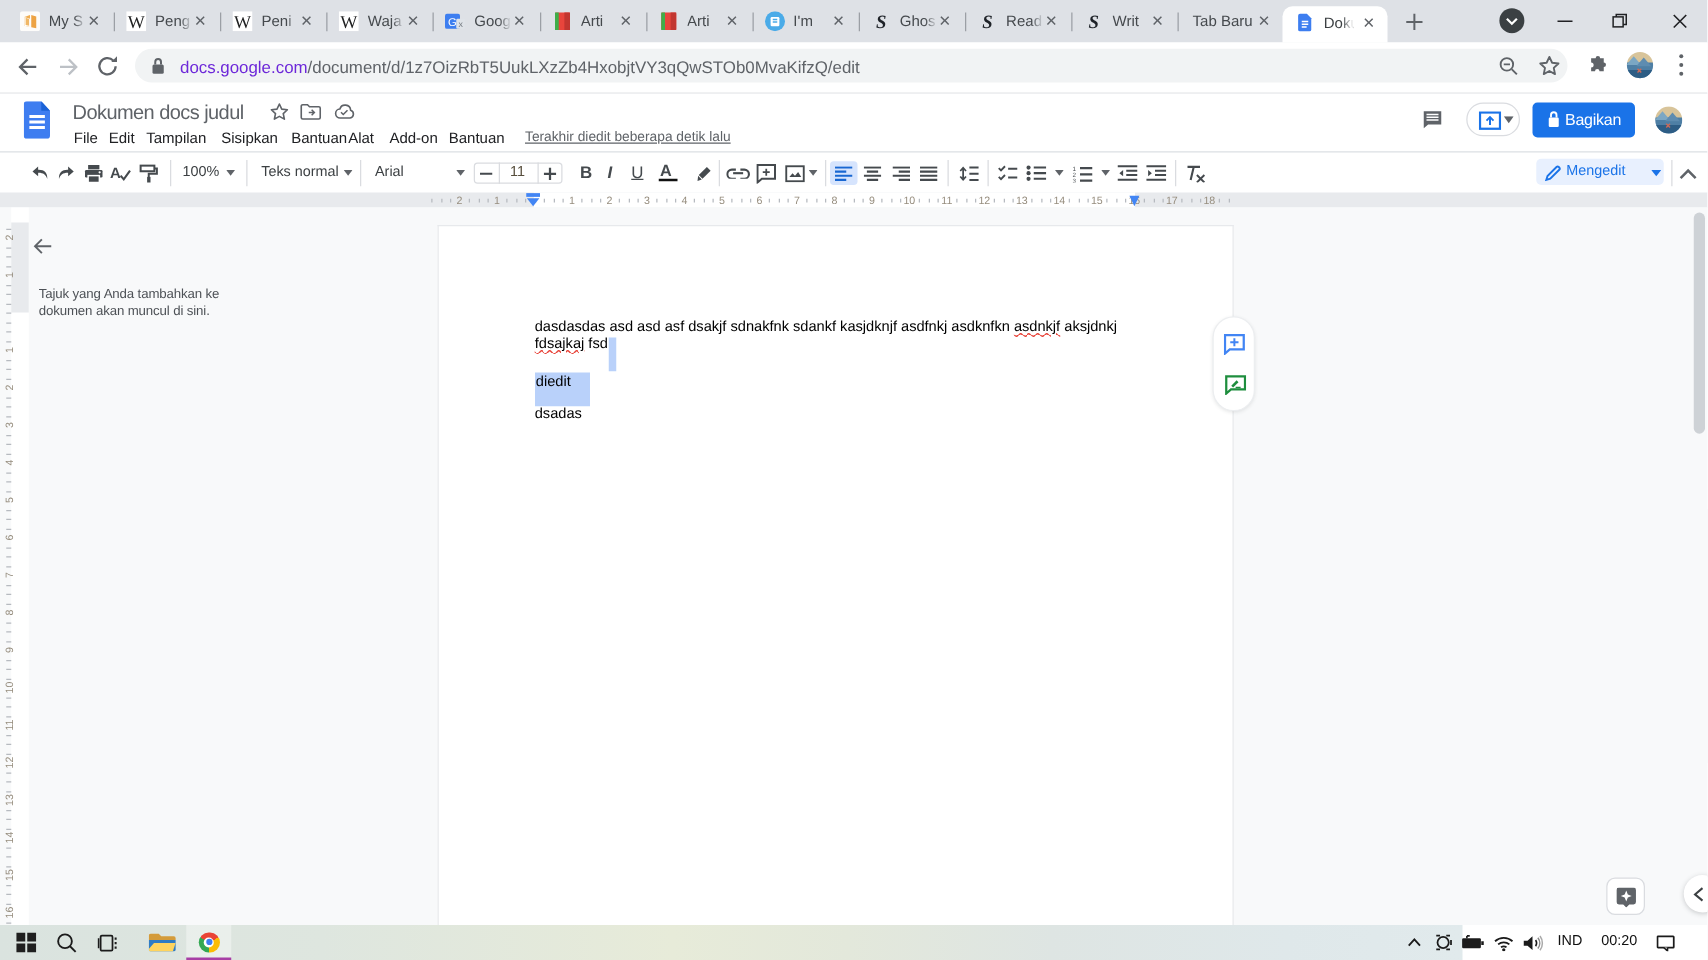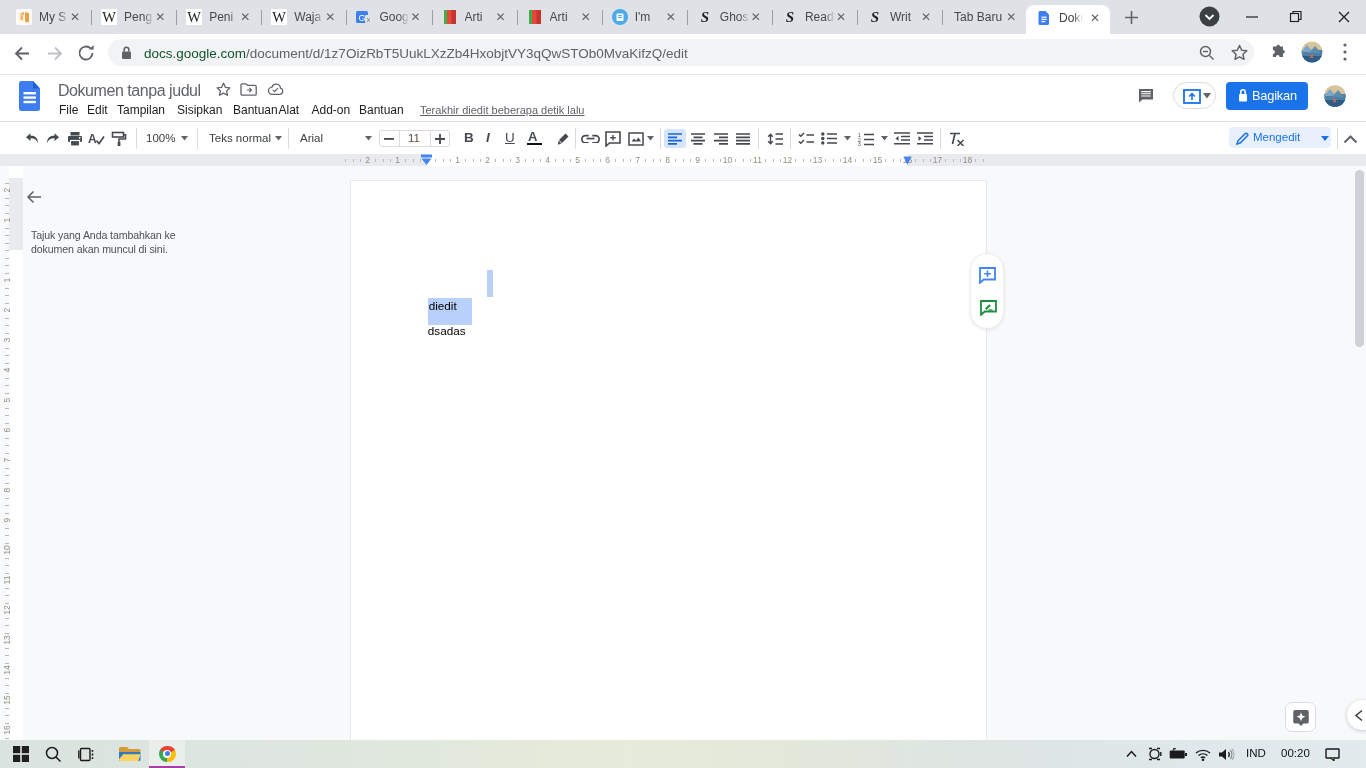--- a/index.html
+++ b/index.html
@@ -13,21 +13,21 @@
 .tab .cls{position:absolute;right:9px;top:10px;width:14px;height:14px;color:#5f6368;font-size:12px;line-height:14px;text-align:center;}
 .tabsep{position:absolute;top:10px;width:1px;height:15px;background:#9b9fa5;}
 #activetab{position:absolute;left:1026px;top:5px;width:84px;height:29px;background:#fff;border-radius:8px 8px 0 0;}
 #activetab .fav{position:absolute;left:10px;top:5px;width:16px;height:16px;}
 #activetab .ttl{position:absolute;left:33px;top:6px;width:24px;height:15px;font-size:12px;color:#3c4043;white-space:nowrap;overflow:hidden;line-height:15px;}
 #activetab .fade{position:absolute;left:47px;top:5px;width:10px;height:17px;background:linear-gradient(90deg,rgba(255,255,255,0),#fff);}
 #activetab .cls{position:absolute;right:8px;top:6px;width:14px;height:14px;color:#5f6368;font-size:12px;line-height:14px;text-align:center;}
 #urlrow{left:0;top:34px;width:1366px;height:41px;background:#fff;border-bottom:1px solid #e1e3e6;}
 #omnibox{position:absolute;left:108px;top:5px;width:1146px;height:27px;border-radius:14px;background:#f1f3f4;}
 #urltext{position:absolute;left:36px;top:6.5px;font-size:13.5px;color:#5f6368;white-space:nowrap;}
-#urltext b{color:#14532d;font-weight:normal;}
+#urltext b{color:#6d28d9;font-weight:normal;}
 #dochead{left:0;top:75px;width:1366px;height:47px;background:#fff;border-bottom:1px solid #dcdfe3;}
 #doctitle{position:absolute;left:58px;top:7px;font-size:16px;letter-spacing:-0.45px;color:#5f6368;}
 .menuitem{position:absolute;top:28px;font-size:12px;color:#202124;}
 #lastedit{position:absolute;left:420px;top:29px;font-size:11px;color:#5f6368;text-decoration:underline;}
 #toolbar{left:0;top:123px;width:1366px;height:31px;background:#fff;}
 .tbsep{position:absolute;top:5px;width:1px;height:21px;background:#dadce0;}
 .tbtxt{font-size:11.5px;color:#3c4043;position:absolute;}
 #mengedit{position:absolute;left:1229px;top:4px;width:102px;height:21px;background:#e8f0fe;border-radius:4px;}
 #mengedit span{position:absolute;left:24px;top:4px;font-size:11.5px;color:#1a73e8;}
 #ruler{left:0;top:154px;width:1366px;height:12px;background:#e8eaed;}
@@ -41,21 +41,21 @@
 .vnum{position:absolute;left:1px;width:12px;height:12px;text-align:center;font-size:8.5px;line-height:12px;color:#968d7e;transform:rotate(-90deg);}
 #outline-text{position:absolute;left:31px;top:63px;font-size:10.6px;letter-spacing:-0.1px;line-height:13.5px;color:#4d5156;}
 #page{position:absolute;left:350px;top:14px;width:637px;height:560px;background:#fff;border:1px solid #e7e9ec;border-bottom:none;}
 .docline{position:absolute;font-size:11.7px;color:#000;white-space:pre;}
 .sq{text-decoration:underline;text-decoration-style:wavy;text-decoration-color:#e8443a;text-decoration-thickness:1px;text-underline-offset:1px;}
 .sel{position:absolute;background:#b9d1fa;}
 #sidepill{position:absolute;left:970px;top:87px;width:34px;height:76px;background:#fff;border:1px solid #eceef0;border-radius:17px;box-shadow:0 1px 3px rgba(60,64,67,.12);}
 #scrollthumb{position:absolute;left:1355px;top:4px;width:9px;height:177px;background:#ced2d6;border-radius:4.5px;}
 #explorebtn{position:absolute;left:1285px;top:536px;width:31px;height:30px;background:#fff;border:1px solid #dadce0;border-radius:7px;}
 #panelchev{position:absolute;left:1347px;top:534px;width:30px;height:30px;background:#fff;border-radius:50%;box-shadow:0 1px 4px rgba(60,64,67,.25);}
-#taskbar{left:0;top:740px;width:1366px;height:28px;background:linear-gradient(90deg,#dae3df 0%,#dee6df 22%,#e7ebd9 46%,#e3e8db 58%,#dee5e3 72%,#dfe8ea 88%,#e1eaec 100%);}
+#taskbar{left:0;top:740px;width:1170px;height:28px;background:linear-gradient(90deg,#dae3df 0%,#dee6df 22%,#e7ebd9 46%,#e3e8db 58%,#dee5e3 72%,#dfe8ea 88%,#e1eaec 100%);}
 #chromeslot{position:absolute;left:149px;top:0;width:36px;height:28px;background:rgba(255,255,255,.38);}
 #chromeline{position:absolute;left:149px;top:25.5px;width:36px;height:2.5px;background:#a73fa5;}
 .traytxt{position:absolute;top:7px;font-size:11.5px;color:#111;}
 </style></head><body>
 <div id="tabbar" class="abs">
 <div class="tab" style="left:6.0px;width:85.1px;">
 <svg class="fav" viewBox="0 0 16 16">
         <rect x="0" y="0" width="16" height="16" rx="2" fill="#fdfcfa"></rect>
         <path d="M3.5 4.5 L8 3 L8 12.5 L3.5 11.5 Z" fill="#efad51"></path>
         <path d="M9 3 L13 4.2 L13 13.5 L9 12.8 Z" fill="#eda344"></path>
@@ -254,21 +254,21 @@
     </svg>
 </div>
 <div id="dochead" class="abs">
 <svg class="abs" style="left:18.5px;top:6px;" width="21" height="30" viewBox="0 0 21 30">
       <path d="M2.5 0 H14 L21 7.5 V27.5 A2.5 2.5 0 0 1 18.5 30 H2.5 A2.5 2.5 0 0 1 0 27.5 V2.5 A2.5 2.5 0 0 1 2.5 0 Z" fill="#3e7df0"></path>
       <path d="M14 0 L21 7.5 H14 Z" fill="#1b62d6"></path>
       <rect x="4.5" y="11" width="12.4" height="2.4" fill="#fff"></rect>
       <rect x="4.5" y="15.4" width="12.4" height="2.4" fill="#fff"></rect>
       <rect x="4.5" y="19.8" width="12.4" height="2.4" fill="#fff"></rect>
     </svg>
-<div id="doctitle">Dokumen tanpa judul</div>
+<div id="doctitle">Dokumen docs judul</div>
 <svg class="abs" style="left:216px;top:7px;" width="15" height="15" viewBox="0 0 15 15">
       <path d="M7.5 1.2 L9.4 5.3 L13.9 5.8 L10.6 8.9 L11.5 13.3 L7.5 11.1 L3.5 13.3 L4.4 8.9 L1.1 5.8 L5.6 5.3 Z" fill="none" stroke="#5f6368" stroke-width="1.3" stroke-linejoin="round"></path>
     </svg>
 <svg class="abs" style="left:240px;top:8px;" width="17" height="13" viewBox="0 0 17 13">
       <path d="M1 2 a1.2 1.2 0 0 1 1.2 -1.2 H6 L7.6 2.4 H15 a1.2 1.2 0 0 1 1.2 1.2 V11 a1.2 1.2 0 0 1 -1.2 1.2 H2.2 A1.2 1.2 0 0 1 1 11 Z" fill="none" stroke="#5f6368" stroke-width="1.3"></path>
       <path d="M7 7 H11 M9.3 4.8 L11.5 7 L9.3 9.2" stroke="#5f6368" stroke-width="1.2" fill="none"></path>
     </svg>
 <svg class="abs" style="left:266px;top:8px;" width="18" height="13" viewBox="0 0 18 13">
       <path d="M14.5 5.2 a4.4 4.4 0 0 0 -8.6 -1 a3.6 3.6 0 0 0 .4 7.2 h7.8 a3.2 3.2 0 0 0 .4 -6.2 z" fill="none" stroke="#5f6368" stroke-width="1.3"></path>
       <path d="M6.8 6.8 L8.6 8.6 L12 5.2" stroke="#5f6368" stroke-width="1.2" fill="none"></path>
@@ -630,20 +630,21 @@
 <div class="vtick" style="top:541.5px;"></div>
 <div class="vtick" style="top:549.0px;"></div>
 <div class="vtick" style="top:556.5px;"></div>
 <div class="vnum" style="top:558.0px;">16</div>
 <div class="vtick" style="top:571.5px;"></div>
 <svg class="abs" style="left:26px;top:24px;" width="16" height="14" viewBox="0 0 16 14">
       <path d="M15 7 H2 M7.5 1.5 L2 7 L7.5 12.5" stroke="#5f6368" stroke-width="1.5" fill="none"></path>
     </svg>
 <div id="outline-text">Tajuk yang Anda tambahkan ke<br>dokumen akan muncul di sini.</div>
 <div id="page"></div>
+<div class="docline" style="left:427.8px;top:88.5px;line-height:13.7px;">dasdasdas asd asd asf dsakjf sdnakfnk sdankf kasjdknjf asdfnkj asdknfkn <span class="sq">asdnkjf</span> aksjdnkj<br><span class="sq">fdsajkaj</span> fsd</div>
 <div class="sel" style="left:486.6px;top:104.3px;width:6.2px;height:26.8px;"></div>
 <div class="sel" style="left:428.2px;top:131.9px;width:43.7px;height:26.7px;"></div>
 <div class="docline" style="left:428.7px;top:132.6px;line-height:13.7px;">diedit</div>
 <div class="docline" style="left:427.8px;top:158.3px;line-height:13.7px;">dsadas</div>
 <div id="sidepill"></div>
 <svg class="abs" style="left:978.8px;top:101px;" width="17" height="17" viewBox="0 0 17 17">
       <path d="M1 1 H16 V12.5 H4.8 L1 15.8 Z" fill="none" stroke="#4285f4" stroke-width="1.8"></path>
       <path d="M8.5 3.5 V10 M5.2 6.8 H11.8" stroke="#4285f4" stroke-width="1.6"></path>
     </svg>
 <svg class="abs" style="left:980px;top:133.5px;" width="17" height="16" viewBox="0 0 17 16">

